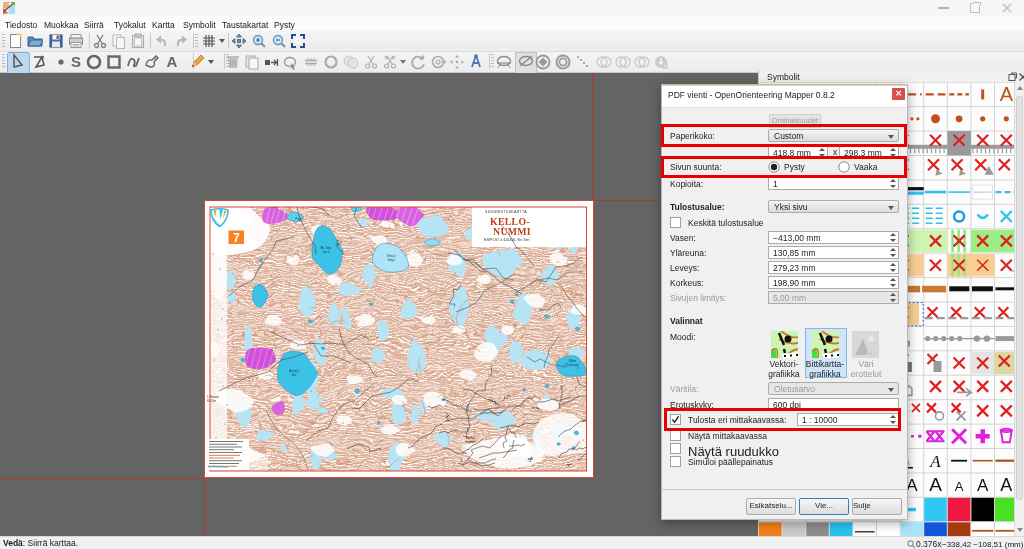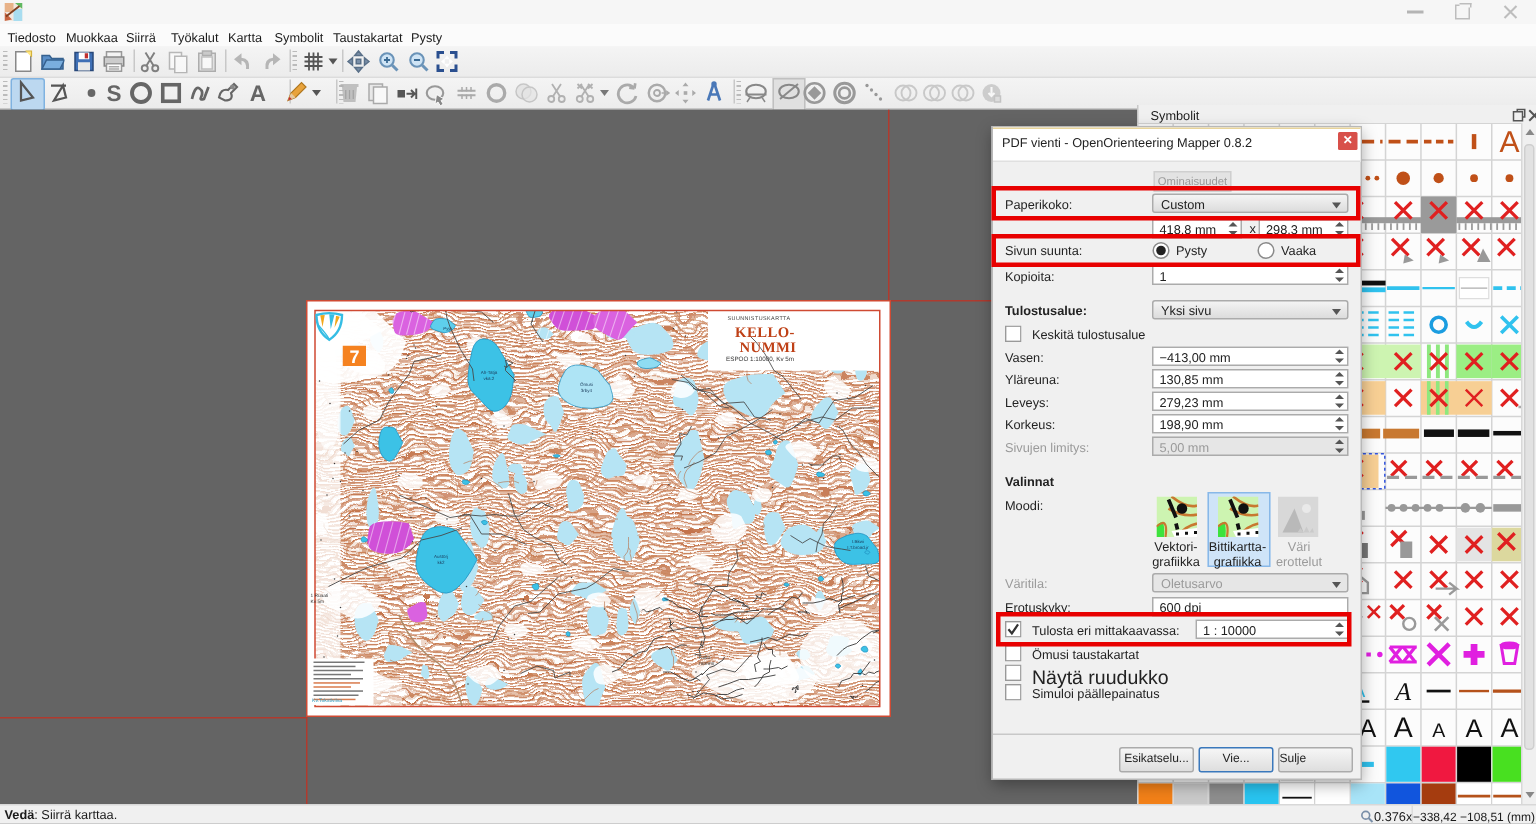--- a/index.html
+++ b/index.html
@@ -1127,21 +1127,21 @@
     <div style="position:absolute;left:106px;top:313px;width:131px;height:13px;background:#fff;border:1px solid #ababab;color:#222;font-size:8.5px;line-height:12px;padding-left:4px;box-sizing:border-box">600 dpi<span style="position:absolute;right:4px;top:3px;color:#666;font-size:8px">⌄</span></div>
     <svg style="position:absolute;left:8px;top:329px" width="11" height="11" viewBox="0 0 12 12">
       <rect x="0.5" y="0.5" width="11" height="11" fill="#fff" stroke="#999"></rect>
       <path d="M2.5,6 L5,9 L9.5,2.5" stroke="#333" stroke-width="1.6" fill="none"></path>
     </svg>
     <div style="position:absolute;left:26px;top:330px;color:#222;font-size:8.5px">Tulosta eri mittakaavassa:</div>
     <div style="position:absolute;left:135px;top:328px;width:102px;height:13px;background:#fff;border:1px solid #ababab;color:#222;font-size:8.5px;line-height:13px;padding-left:4px;box-sizing:border-box">1 : 10000<span style="position:absolute;right:2px;top:1px;width:0;height:0;border-left:3px solid transparent;border-right:3px solid transparent;border-bottom:3.5px solid #555"></span><span style="position:absolute;right:2px;bottom:1px;width:0;height:0;border-left:3px solid transparent;border-right:3px solid transparent;border-top:3.5px solid #555"></span></div>
     <svg style="position:absolute;left:8px;top:345px" width="11" height="11" viewBox="0 0 12 12">
       <rect x="0.5" y="0.5" width="11" height="11" fill="#fff" stroke="#999"></rect>
     </svg>
-    <div style="position:absolute;left:26px;top:346px;color:#222;font-size:8.5px">Ömusi taustakartat</div>
+    <div style="position:absolute;left:26px;top:346px;color:#222;font-size:8.5px">Näytä mittakaavassa</div>
     <svg style="position:absolute;left:8px;top:358px" width="11" height="11" viewBox="0 0 12 12">
       <rect x="0.5" y="0.5" width="11" height="11" fill="#fff" stroke="#999"></rect>
     </svg>
     <div style="position:absolute;left:26px;top:359px;color:#222;font-size:13px">Näytä ruudukko</div>
     <svg style="position:absolute;left:8px;top:371px" width="11" height="11" viewBox="0 0 12 12">
       <rect x="0.5" y="0.5" width="11" height="11" fill="#fff" stroke="#999"></rect>
     </svg>
     <div style="position:absolute;left:26px;top:372px;color:#222;font-size:8.5px">Simuloi päällepainatus</div>
     <div style="position:absolute;left:-1px;top:39px;width:240px;height:17px;border:3px solid #e80000"></div>
     <div style="position:absolute;left:-1px;top:71px;width:240px;height:16px;border:3px solid #e80000"></div>

